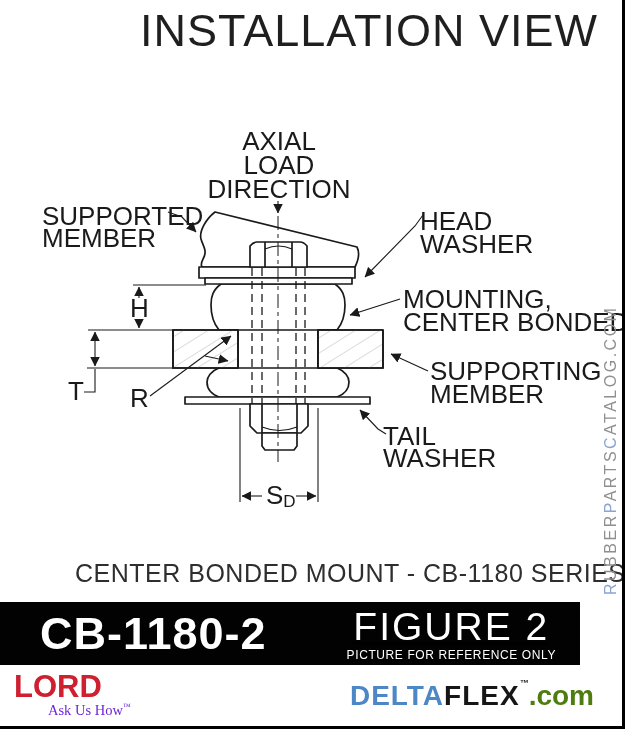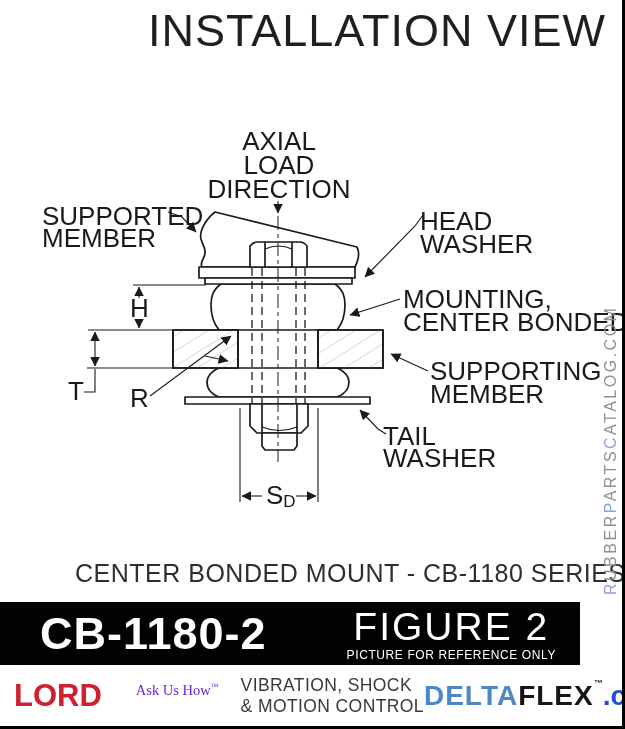--- a/index.html
+++ b/index.html
@@ -3,50 +3,50 @@
 <meta charset="utf-8">
 <style>
   html,body{margin:0;padding:0;background:#fff;}
   .page{
     position:relative;width:625px;height:729px;background:#ffffff;
     box-sizing:border-box;border-right:3px solid #000;border-bottom:3px solid #000;
     font-family:"Liberation Sans",sans-serif;overflow:hidden;
   }
   .diagram-svg{position:absolute;left:0;top:0;width:625px;height:729px;}
   .page-title{
-    position:absolute;top:5px;right:16px;font-size:45px;font-weight:300;
+    position:absolute;top:5px;right:24px;font-size:45px;font-weight:300;
     letter-spacing:1px;color:#1f1f1f;white-space:nowrap;
   }
   .caption{
     position:absolute;top:559px;left:75px;width:480px;text-align:center;
     font-size:25px;font-weight:300;letter-spacing:0.5px;color:#2e2e2e;white-space:nowrap;
   }
   .banner{
     position:absolute;top:602px;left:0;width:580px;height:63px;background:#020202;
     display:flex;align-items:center;justify-content:space-between;
     box-sizing:border-box;padding:0 24px 0 40px;
   }
   .banner-part{font-size:45px;font-weight:800;letter-spacing:1px;color:#fff;white-space:nowrap;}
   .fig-block{display:flex;flex-direction:column;align-items:center;margin-top:2px;text-decoration:underline;}
   .fig-label{font-size:39px;font-weight:300;letter-spacing:2px;color:#fff;line-height:1.0;white-space:nowrap;}
   .fig-note{font-size:12px;font-weight:300;letter-spacing:0.6px;color:#fff;margin-top:2px;white-space:nowrap;}
   .footer{
     position:absolute;top:665px;left:0;width:622px;height:61px;background:#fff;
     display:flex;align-items:center;box-sizing:border-box;padding-left:14px;
   }
-  .lord-block{display:flex;flex-direction:row;}
+  .lord-block{display:flex;flex-direction:column;}
   .lord-name{color:#ce2030;font-size:31px;font-weight:800;letter-spacing:0;line-height:0.95;}
   .lord-tag{font-family:"Liberation Serif",serif;font-size:14.5px;color:#6d28d9;margin-left:34px;margin-top:1px;white-space:nowrap;}
   .lord-tag sup{font-size:8px;}
   .services{margin-left:22px;font-size:17.5px;font-weight:300;color:#3a3a3a;line-height:1.15;letter-spacing:0.4px;white-space:nowrap;}
   .brand{margin-left:auto;margin-right:28px;font-size:28px;font-weight:bold;white-space:nowrap;}
   .brand .b1{color:#4e87c5;letter-spacing:1px;text-align:center;}
   .brand .b2{color:#161616;letter-spacing:1px;text-align:center;}
   .brand .btm{font-size:9px;vertical-align:top;color:#161616;position:relative;top:-2px;}
-  .brand .b3{color:#1d4ed8;}
+  .brand .b3{color:#4d7c0f;}
   .watermark{
     position:absolute;left:601px;top:595px;transform:rotate(-90deg);transform-origin:0 0;
     font-size:16px;letter-spacing:2.5px;white-space:nowrap;line-height:19px;
   }
   .wm-gray{color:#8f8f8f;}
   .wm-blue{color:#8ca4d4;}
   text{font-family:"Liberation Sans",sans-serif;}
 </style>
 </head>
 <body>
@@ -151,22 +151,18 @@
       <div class="fig-label">FIGURE 2</div>
       <div class="fig-note">PICTURE FOR REFERENCE ONLY</div>
     </div>
   </div>
 
   <div class="footer">
     <div class="lord-block">
       <div class="lord-name">LORD</div>
       <div class="lord-tag"><span>Ask Us How</span><sup>™</sup></div>
     </div>
-    <div class="services">
-      <div>VIBRATION, SHOCK</div>
-      <div>&amp; MOTION CONTROL</div>
-    </div>
     <div class="brand"><span class="b1">DELTA</span><span class="b2">FLEX</span><sup class="btm">™</sup><span class="b3">.com</span></div>
   </div>
 
   <div class="watermark"><span class="wm-blue">R</span><span class="wm-gray">UBBER</span><span class="wm-blue">P</span><span class="wm-gray">ARTS</span><span class="wm-blue">C</span><span class="wm-gray">ATALOG.COM</span></div>
 
 </div>
 
 </body></html>

